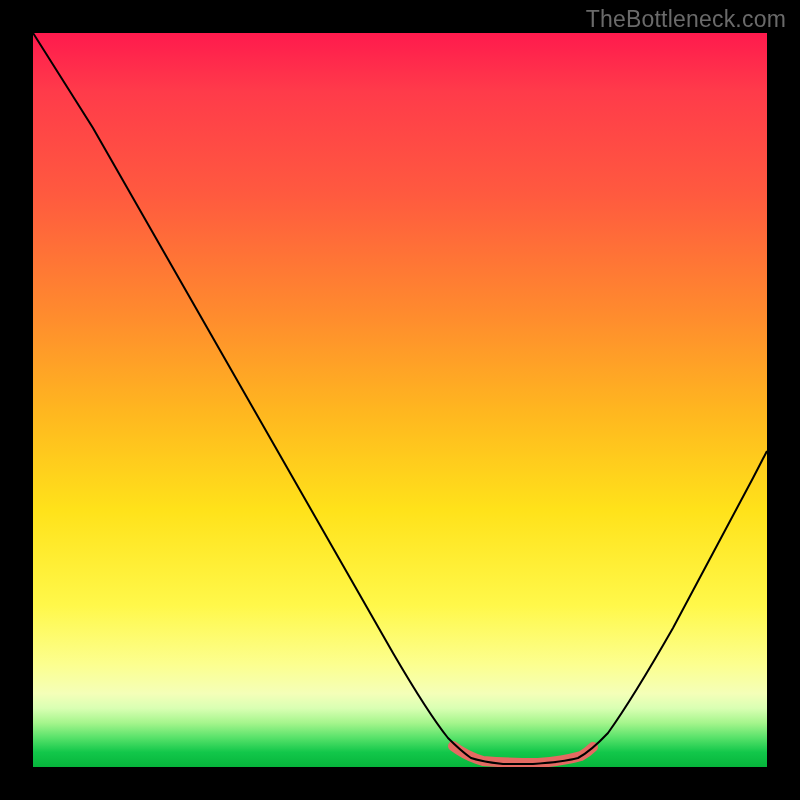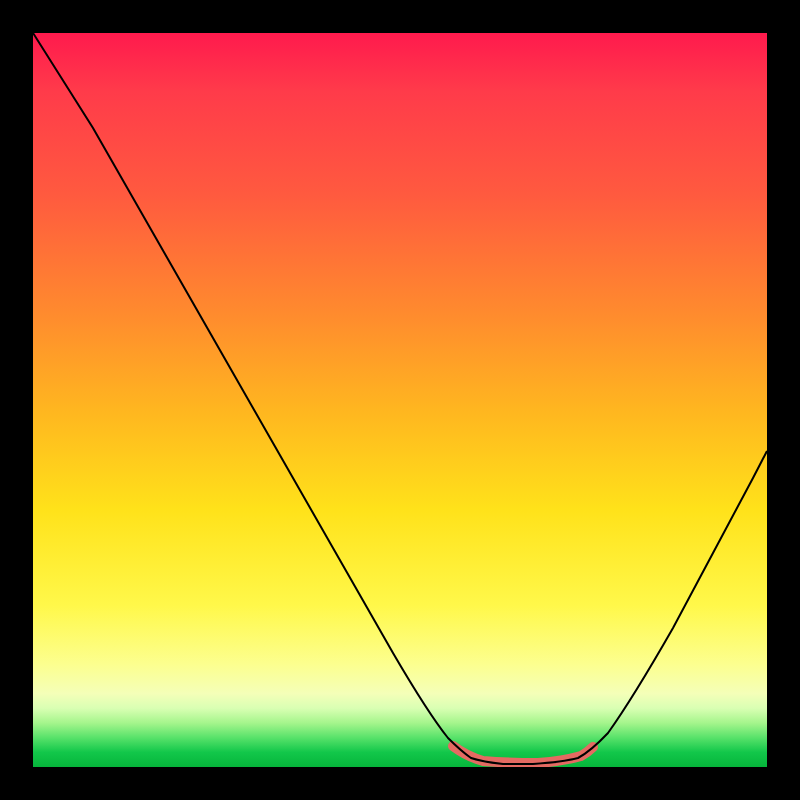--- a/index.html
+++ b/index.html
@@ -60,20 +60,21 @@
     left: 0;
     width: 734px;
     height: 734px;
   }
 </style>
 </head>
 <body>
 
 <div class="frame">
 
+  <div class="watermark">TheBottleneck.com</div>
 
   <div class="plot-area">
     <svg class="curve" viewBox="0 0 734 734" preserveAspectRatio="none">
       <path d="M 420 713
                Q 433 723 450 728
                Q 475 730 505 730
                Q 530 728 548 723
                Q 555 719 560 714" fill="none" stroke="#e46a62" stroke-width="10" stroke-linecap="round"></path>
       <path d="M 0 0
                L 60 95

